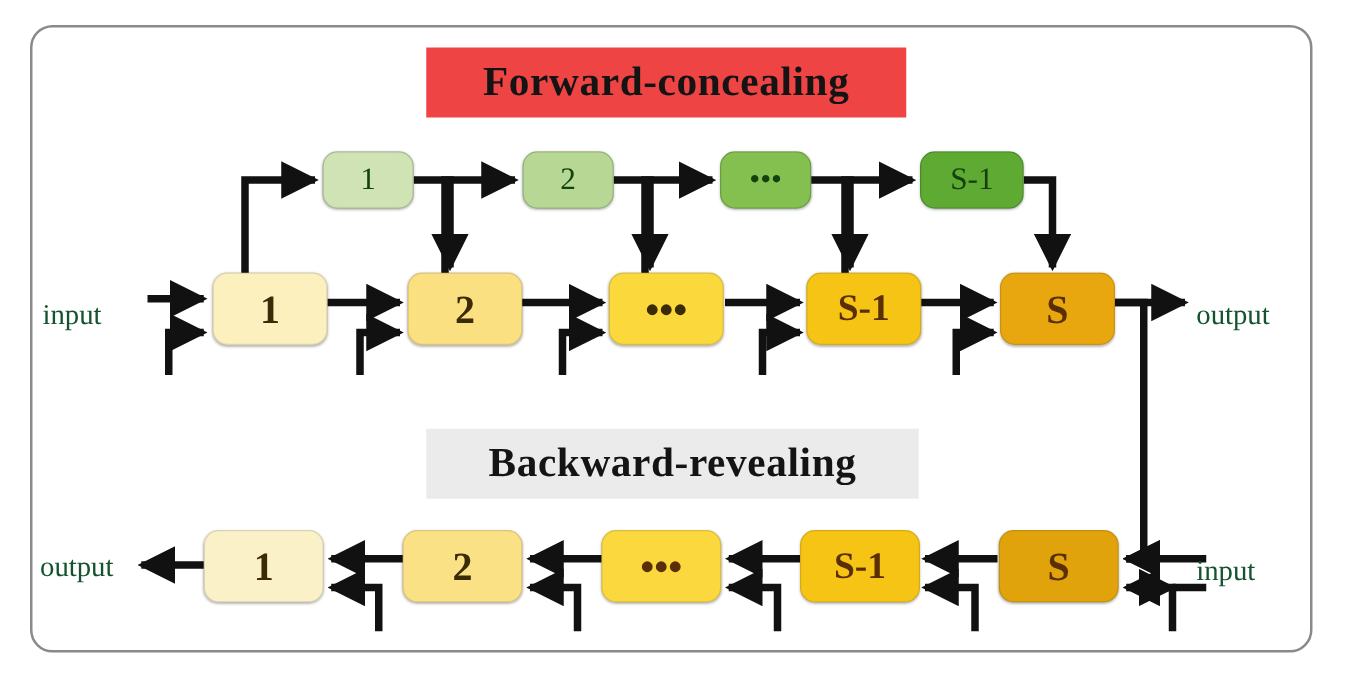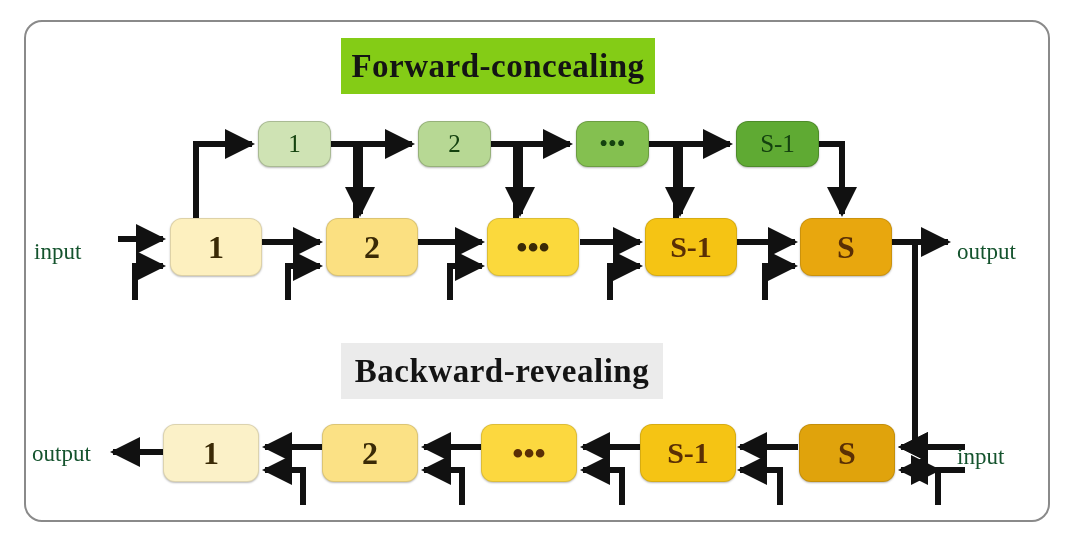--- a/index.html
+++ b/index.html
@@ -23,23 +23,23 @@
   svg.wires{position:absolute;left:0;top:0;width:1080px;height:541px;overflow:visible;}
 
   .lbl{position:absolute;color:#14532d;font-family:"Liberation Serif", serif;
        font-size:23px;white-space:nowrap;}
 </style>
 </head>
 <body>
 
 <div id="frame" style="border-color: rgb(138, 138, 138);"></div>
 
-<div class="band" style="left: 341px; top: 38px; width: 314px; height: 56px; font-size: 33px; background: #84cc16;">Forward-concealing</div>
+<div class="band" style="left: 341px; top: 38px; width: 384px; height: 56px; font-size: 33px; background: #ef4444;">Forward-concealing</div>
 
-<div class="band" style="left: 341px; top: 343px; width: 322px; height: 56px; font-size: 33px; background: rgb(235, 235, 235);">Backward-revealing</div>
+<div class="band" style="left: 341px; top: 343px; width: 394px; height: 56px; font-size: 33px; background: rgb(235, 235, 235);">Backward-revealing</div>
 
 <svg class="wires">
   <defs>
     <marker id="ar" viewBox="0 0 10 10" refX="9" refY="5" markerWidth="5" markerHeight="5" orient="auto-start-reverse">
       <path d="M0,0 L10,5 L0,10 z" fill="#111"></path>
     </marker>
   </defs>
   <g fill="none" stroke="#111" stroke-width="6" marker-end="url(#ar)">
 
     <path d="M118,239 L163,239"></path>

